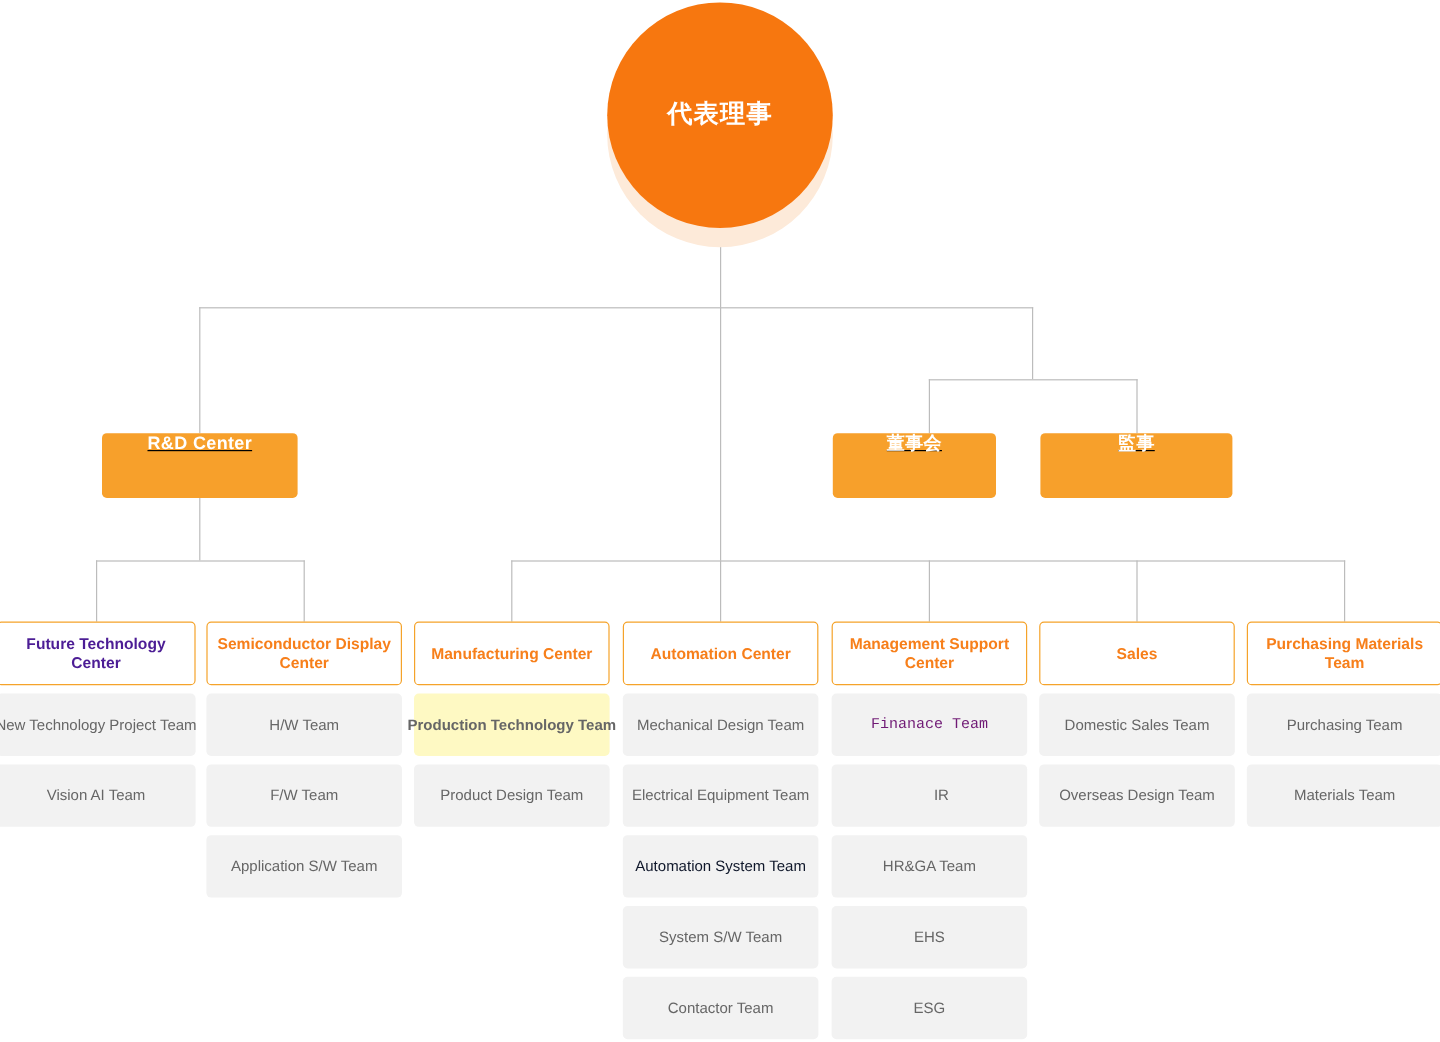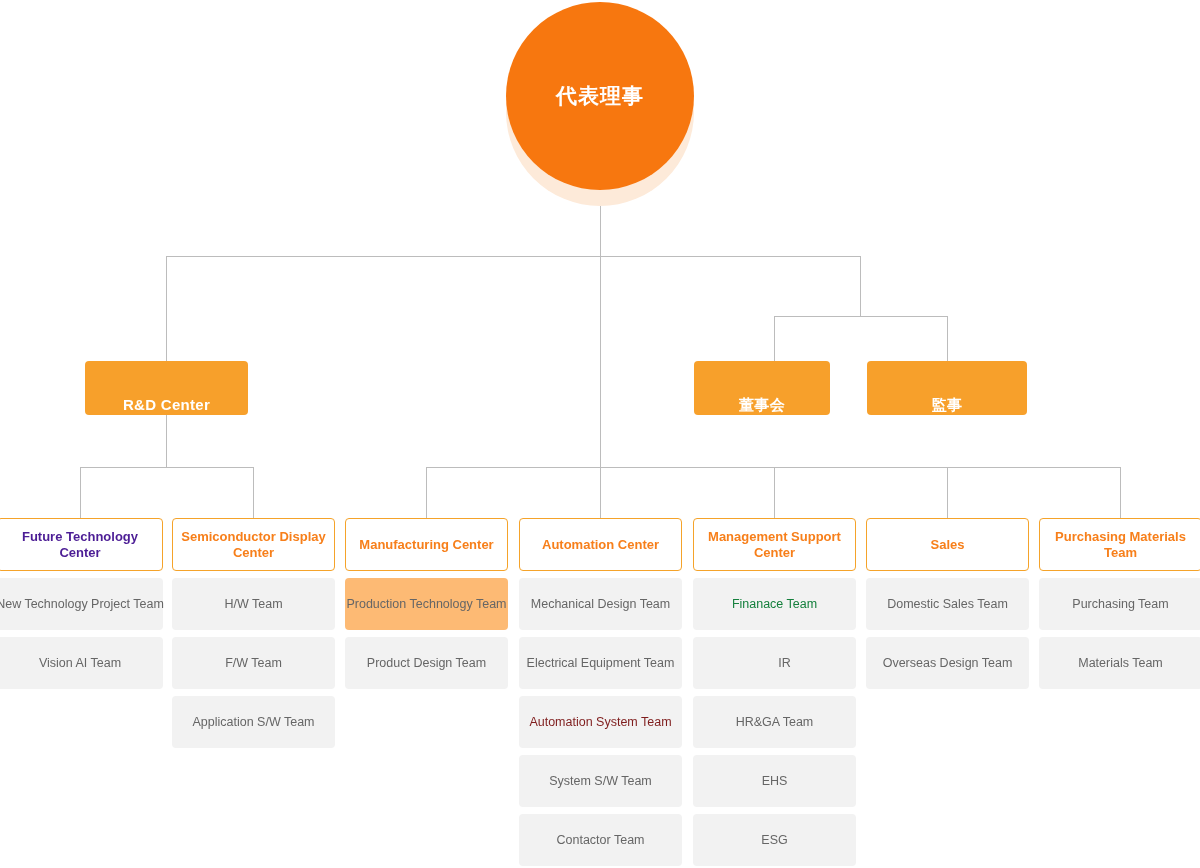--- a/index.html
+++ b/index.html
@@ -63,23 +63,24 @@
     line-height: 1.2;
   }
 
   
   .solid-box {
     position: absolute;
     height: 54px;
     background: #f7a02b;
     border-radius: 4px;
     display: flex;
-    align-items: flex-end;
+    align-items: flex-start;
     justify-content: center;
     box-sizing: border-box;
+    text-decoration: underline;
   }
   .solid-box .solid-label {
     color: #ffffff;
     font-size: 15px;
     font-weight: bold;
     text-align: center;
     line-height: 1.25;
     letter-spacing: 0.3px;
   }
 
@@ -193,53 +194,53 @@
           <span class="team-label" style="color: rgb(102, 102, 102);">F/W Team</span>
         </div>
         <div class="team-box" style="background: rgb(242, 242, 242);">
           <span class="team-label" style="color: rgb(102, 102, 102);">Application S/W Team</span>
         </div>
       </div>
       <div class="col" style="left: 345px; width: 163px;">
         <div class="center-head" style="border-color: rgb(245, 163, 42);">
           <span class="head-label" style="color: rgb(247, 127, 26);">Manufacturing Center</span>
         </div>
-        <div class="team-box" style="background: #fdba74;">
+        <div class="team-box" style="background: #fef9c3; font-weight: bold;">
           <span class="team-label" style="color: rgb(102, 102, 102);">Production Technology Team</span>
         </div>
         <div class="team-box" style="background: rgb(242, 242, 242);">
           <span class="team-label" style="color: rgb(102, 102, 102);">Product Design Team</span>
         </div>
       </div>
       <div class="col" style="left: 519px; width: 163px;">
         <div class="center-head" style="border-color: rgb(245, 163, 42);">
           <span class="head-label" style="color: rgb(247, 127, 26);">Automation Center</span>
         </div>
         <div class="team-box" style="background: rgb(242, 242, 242);">
           <span class="team-label" style="color: rgb(102, 102, 102);">Mechanical Design Team</span>
         </div>
         <div class="team-box" style="background: rgb(242, 242, 242);">
           <span class="team-label" style="color: rgb(102, 102, 102);">Electrical Equipment Team</span>
         </div>
         <div class="team-box" style="background: rgb(242, 242, 242);">
-          <span class="team-label" style="color: #7f1d1d;">Automation System Team</span>
+          <span class="team-label" style="color: #0f172a;">Automation System Team</span>
         </div>
         <div class="team-box" style="background: rgb(242, 242, 242);">
           <span class="team-label" style="color: rgb(102, 102, 102);">System S/W Team</span>
         </div>
         <div class="team-box" style="background: rgb(242, 242, 242);">
           <span class="team-label" style="color: rgb(102, 102, 102);">Contactor Team</span>
         </div>
       </div>
       <div class="col" style="left: 693px; width: 163px;">
         <div class="center-head" style="border-color: rgb(245, 163, 42);">
           <span class="head-label" style="color: rgb(247, 127, 26);">Management Support Center</span>
         </div>
         <div class="team-box" style="background: rgb(242, 242, 242);">
-          <span class="team-label" style="color: #15803d;">Finanace Team</span>
+          <span class="team-label" style="color: #701a75; font-family: Liberation Mono, monospace;">Finanace Team</span>
         </div>
         <div class="team-box" style="background: rgb(242, 242, 242);">
           <span class="team-label" style="color: rgb(102, 102, 102); margin-left: 20px;">IR</span>
         </div>
         <div class="team-box" style="background: rgb(242, 242, 242);">
           <span class="team-label" style="color: rgb(102, 102, 102);">HR&amp;GA Team</span>
         </div>
         <div class="team-box" style="background: rgb(242, 242, 242);">
           <span class="team-label" style="color: rgb(102, 102, 102);">EHS</span>
         </div>

